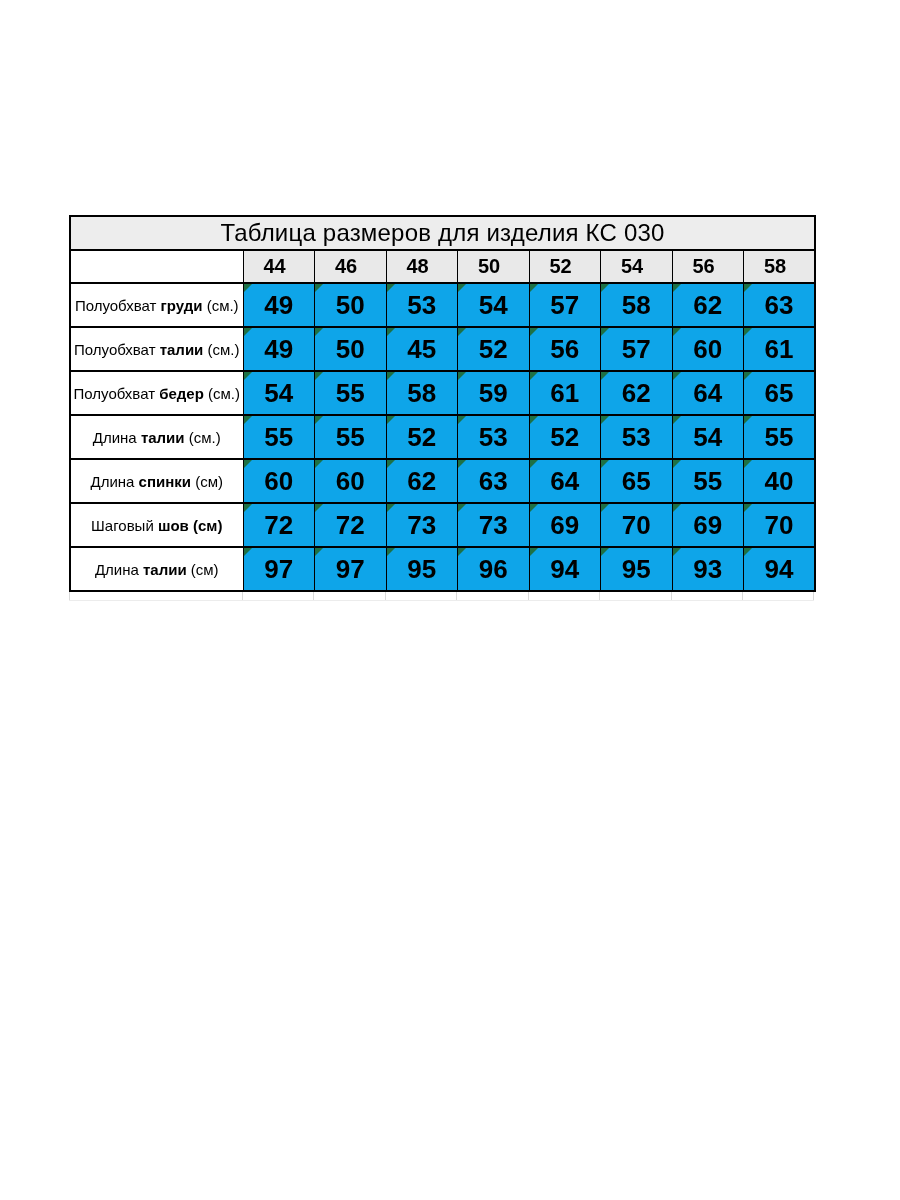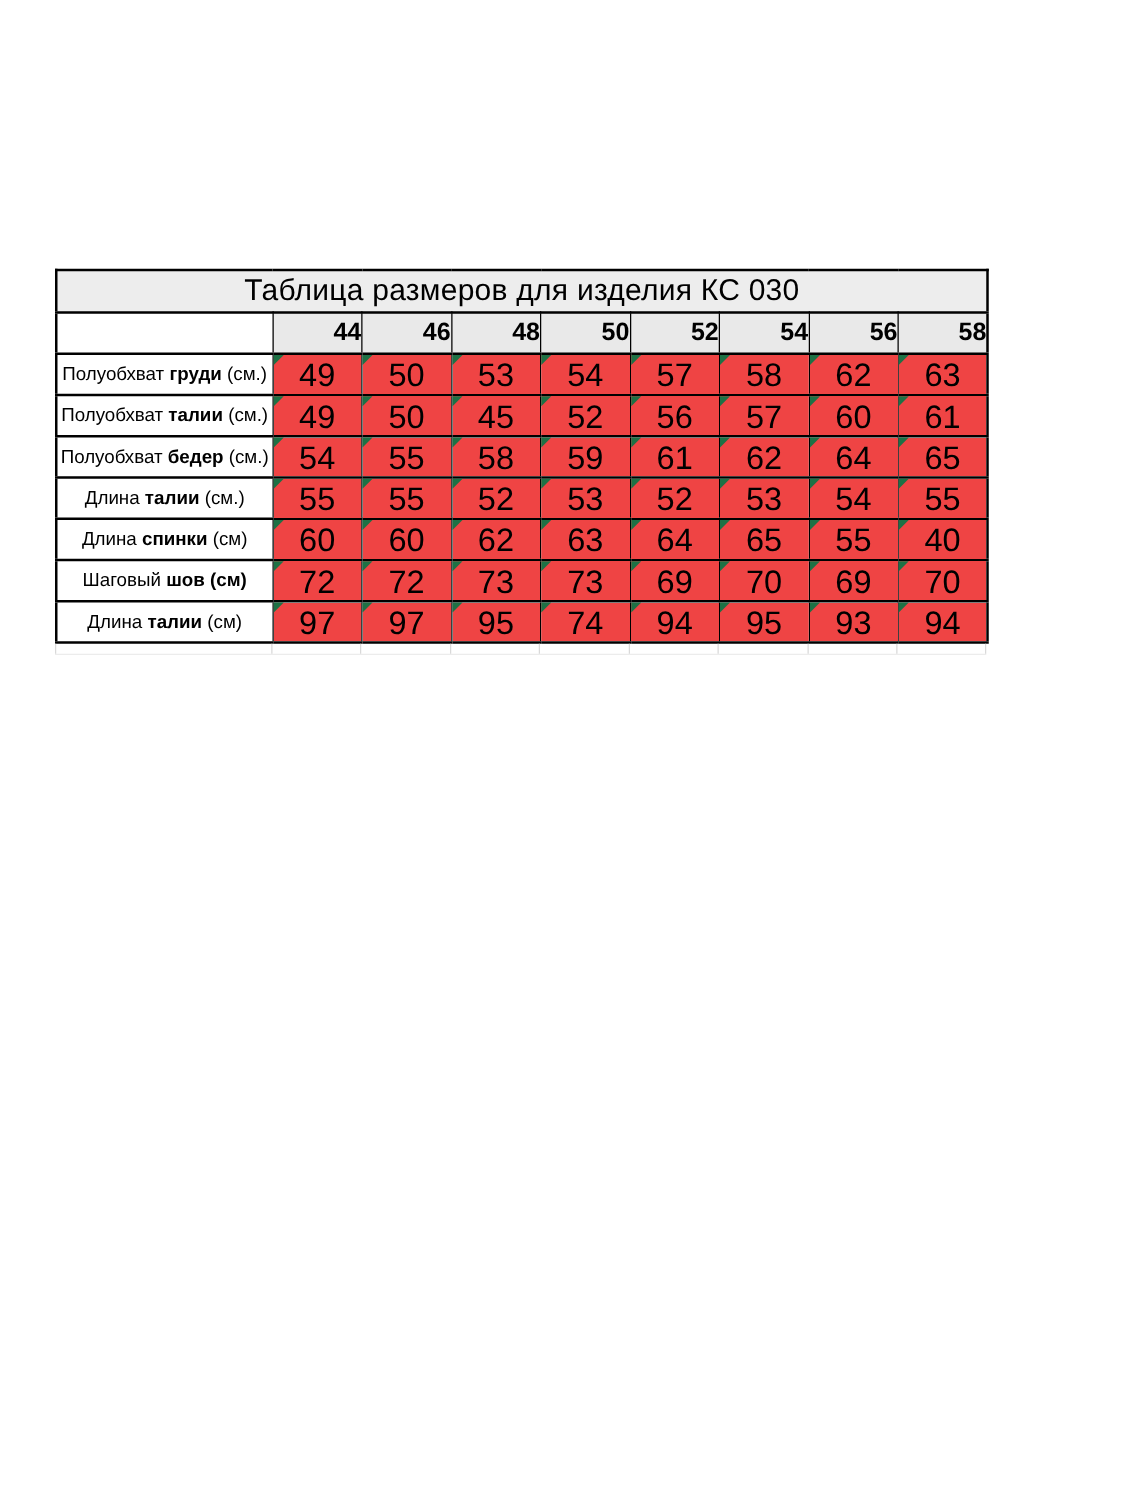--- a/index.html
+++ b/index.html
@@ -9,50 +9,50 @@
     --marker:#1e7145;
     --gridline:#d9d9d9;
     --faintline:#ececec;
   }
   *{box-sizing:border-box;}
   html,body{margin:0;padding:0;}
   body{
     width:900px;height:1200px;background:#ffffff;position:relative;
     font-family:"Liberation Sans","DejaVu Sans",sans-serif;color:#000;
   }
-  .table-block{position:absolute;left:44px;top:215px;width:745px;}
+  .table-block{position:absolute;left:69px;top:215px;width:745px;}
   table.size-table{
     border-collapse:collapse;table-layout:fixed;width:745px;
     border:2px solid var(--border);
   }
   th,td{border:1px solid var(--border);padding:0;vertical-align:middle;}
   .title-cell{
     height:34px;background:var(--title-bg);
     border-bottom:2px solid var(--border);
     font-size:24px;font-weight:400;text-align:center;
     letter-spacing:0.2px;
   }
   .size-row th{
     height:33px;border-bottom:2px solid var(--border);
   }
   .corner-cell{background:#ffffff;}
   .size-cell{
     background:var(--header-bg);
-    font-size:20px;font-weight:bold;text-align:right;
+    font-size:20px;font-weight:bold;text-align:left;padding-left:20px;
   }
-  tbody tr{height:33px;}
+  tbody tr{height:44px;}
   tbody td{border-bottom:2px solid var(--border);}
   .label-cell{
     background:#ffffff;text-align:center;
     font-size:15px;white-space:nowrap;padding:0 2px;
   }
   .label-cell b{font-weight:bold;}
   .value-cell{
-    position:relative;background:#ef4444;text-align:center;
-    font-size:26px;line-height:1;
+    position:relative;background:#0ea5e9;text-align:center;
+    font-size:26px;line-height:1;font-weight:bold;
   }
   .marker{
     position:absolute;top:0;left:0;width:0;height:0;
     border-top:8px solid var(--marker);
     border-right:8px solid transparent;
   }
   .gridstubs{
     position:relative;width:745px;height:9px;
     border-bottom:1px solid var(--faintline);
   }
@@ -150,21 +150,21 @@
           <td class="value-cell"><span class="marker"></span><span>69</span></td>
           <td class="value-cell"><span class="marker"></span><span>70</span></td>
           <td class="value-cell"><span class="marker"></span><span>69</span></td>
           <td class="value-cell"><span class="marker"></span><span>70</span></td>
         </tr>
         <tr>
           <td class="label-cell"><span>Длина </span><b>талии</b><span> (см)</span></td>
           <td class="value-cell"><span class="marker"></span><span>97</span></td>
           <td class="value-cell"><span class="marker"></span><span>97</span></td>
           <td class="value-cell"><span class="marker"></span><span>95</span></td>
-          <td class="value-cell"><span class="marker"></span><span>74</span></td>
+          <td class="value-cell"><span class="marker"></span><span>96</span></td>
           <td class="value-cell"><span class="marker"></span><span>94</span></td>
           <td class="value-cell"><span class="marker"></span><span>95</span></td>
           <td class="value-cell"><span class="marker"></span><span>93</span></td>
           <td class="value-cell"><span class="marker"></span><span>94</span></td>
         </tr>
       </tbody>
   </table>
   <div class="gridstubs" id="gridstubs">
       <div class="v" style="left: 0px;"></div>
       <div class="v" style="left: 172.5px;"></div>

